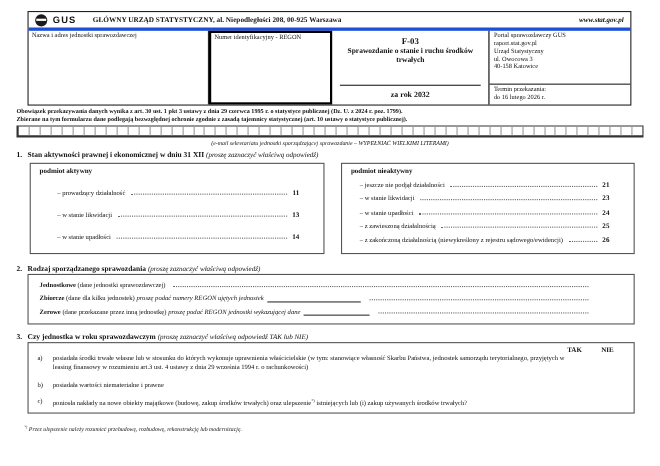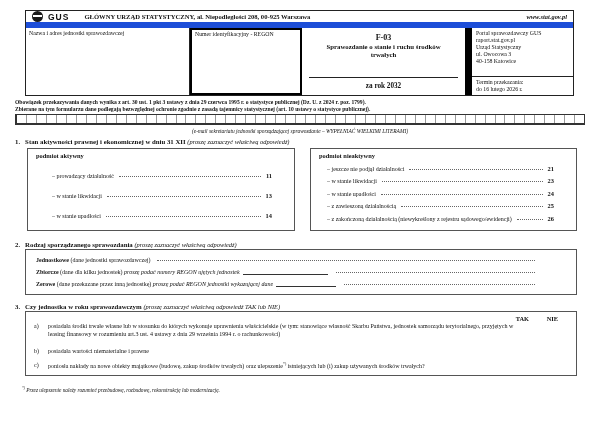--- a/index.html
+++ b/index.html
@@ -3,32 +3,32 @@
 <meta charset="utf-8">
 <style>
   html,body{margin:0;padding:0;background:#fff;}
   #page{position:relative;width:600px;height:424px;background:#fff;
         font-family:"Liberation Serif",serif;color:#111;overflow:hidden;}
   sup{font-size:.65em;vertical-align:super;}
 
   
   #header-table{position:absolute;left:25px;top:10px;width:549px;height:86px;
     border:1px solid #222;box-sizing:border-box;}
-  #hdr-row1{height:17px;border-bottom:6px solid #1d4ed8;display:flex;align-items:center;
+  #hdr-row1{height:17px;border-bottom:3px solid #1d4ed8;display:flex;align-items:center;
     padding:0 6px;box-sizing:border-box;gap:5px;}
   .gus-logo{width:11px;height:11px;border-radius:50%;background:#1b1b1b;position:relative;
     display:inline-block;flex:0 0 auto;}
   .gus-logo::before{content:"";position:absolute;left:1px;right:1px;top:4px;height:2px;background:#fff;}
   .gus-word{font-family:"Liberation Sans",sans-serif;font-weight:bold;font-size:8.5px;letter-spacing:1px;margin-right:10px;}
   .org-line{font-size:6.6px;font-weight:bold;}
   .website{margin-left:auto;font-size:6.4px;font-weight:bold;font-style:italic;}
   #hdr-row2{display:flex;height:67px;}
   #cell-unit{width:164px;border-right:1px solid #222;padding:2px 3px;font-size:5.8px;box-sizing:border-box;}
   #cell-regon{width:112px;border:2px solid #000;padding:1px 3px;font-size:5.8px;box-sizing:border-box;}
-  #cell-form{width:170px;border-right:7px solid #000000;box-sizing:border-box;text-align:center;
+  #cell-form{width:143px;border-right:1px solid #000000;box-sizing:border-box;text-align:center;
     display:flex;flex-direction:column;}
   .form-code{font-size:8px;font-weight:bold;padding-top:5px;}
   .form-title{font-size:6.8px;font-weight:bold;width:86%;margin:1px auto 0;line-height:1.15;}
   .form-divider{border-top:1px solid #222;margin:0 7px;margin-top:auto;}
   .form-year{font-size:7.2px;font-weight:bold;padding:4px 0 5px;}
   #cell-portal{flex:1;font-size:5.8px;display:flex;flex-direction:column;box-sizing:border-box;}
   .portal-block{padding:2px 4px;line-height:1.2;flex:1;}
   .termin-block{border-top:1px solid #222;padding:2px 4px;line-height:1.25;}
 
   

